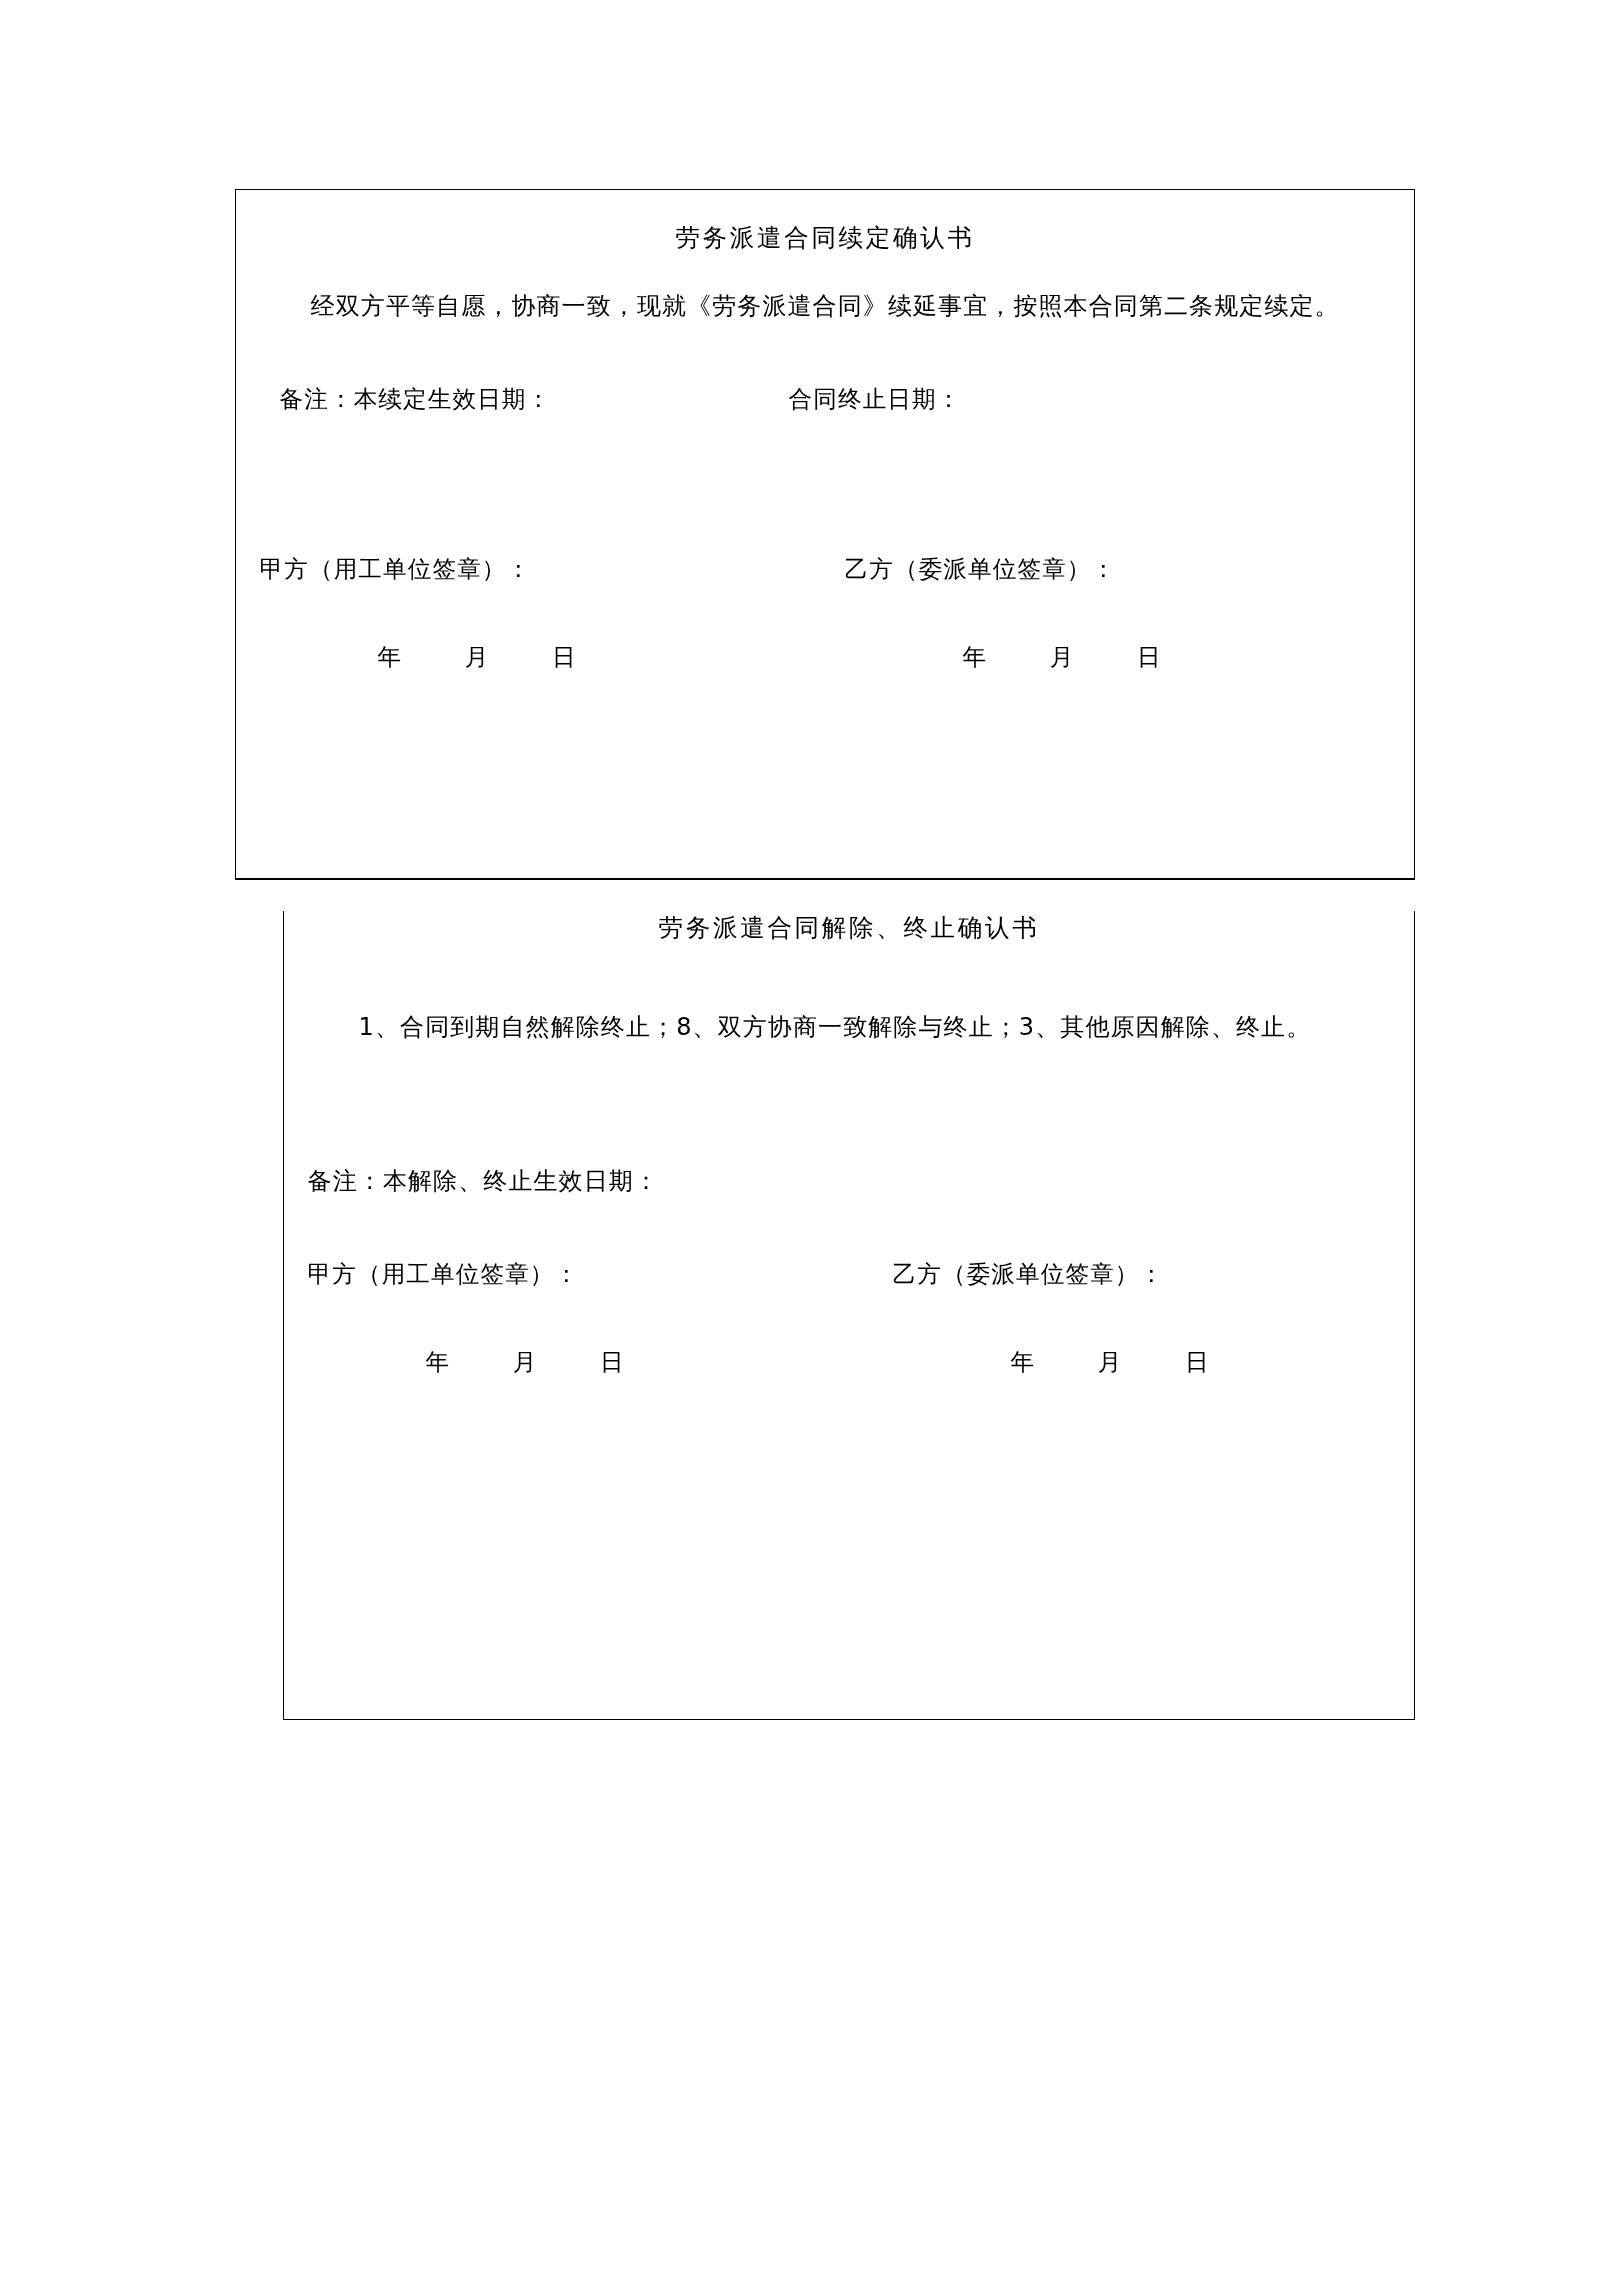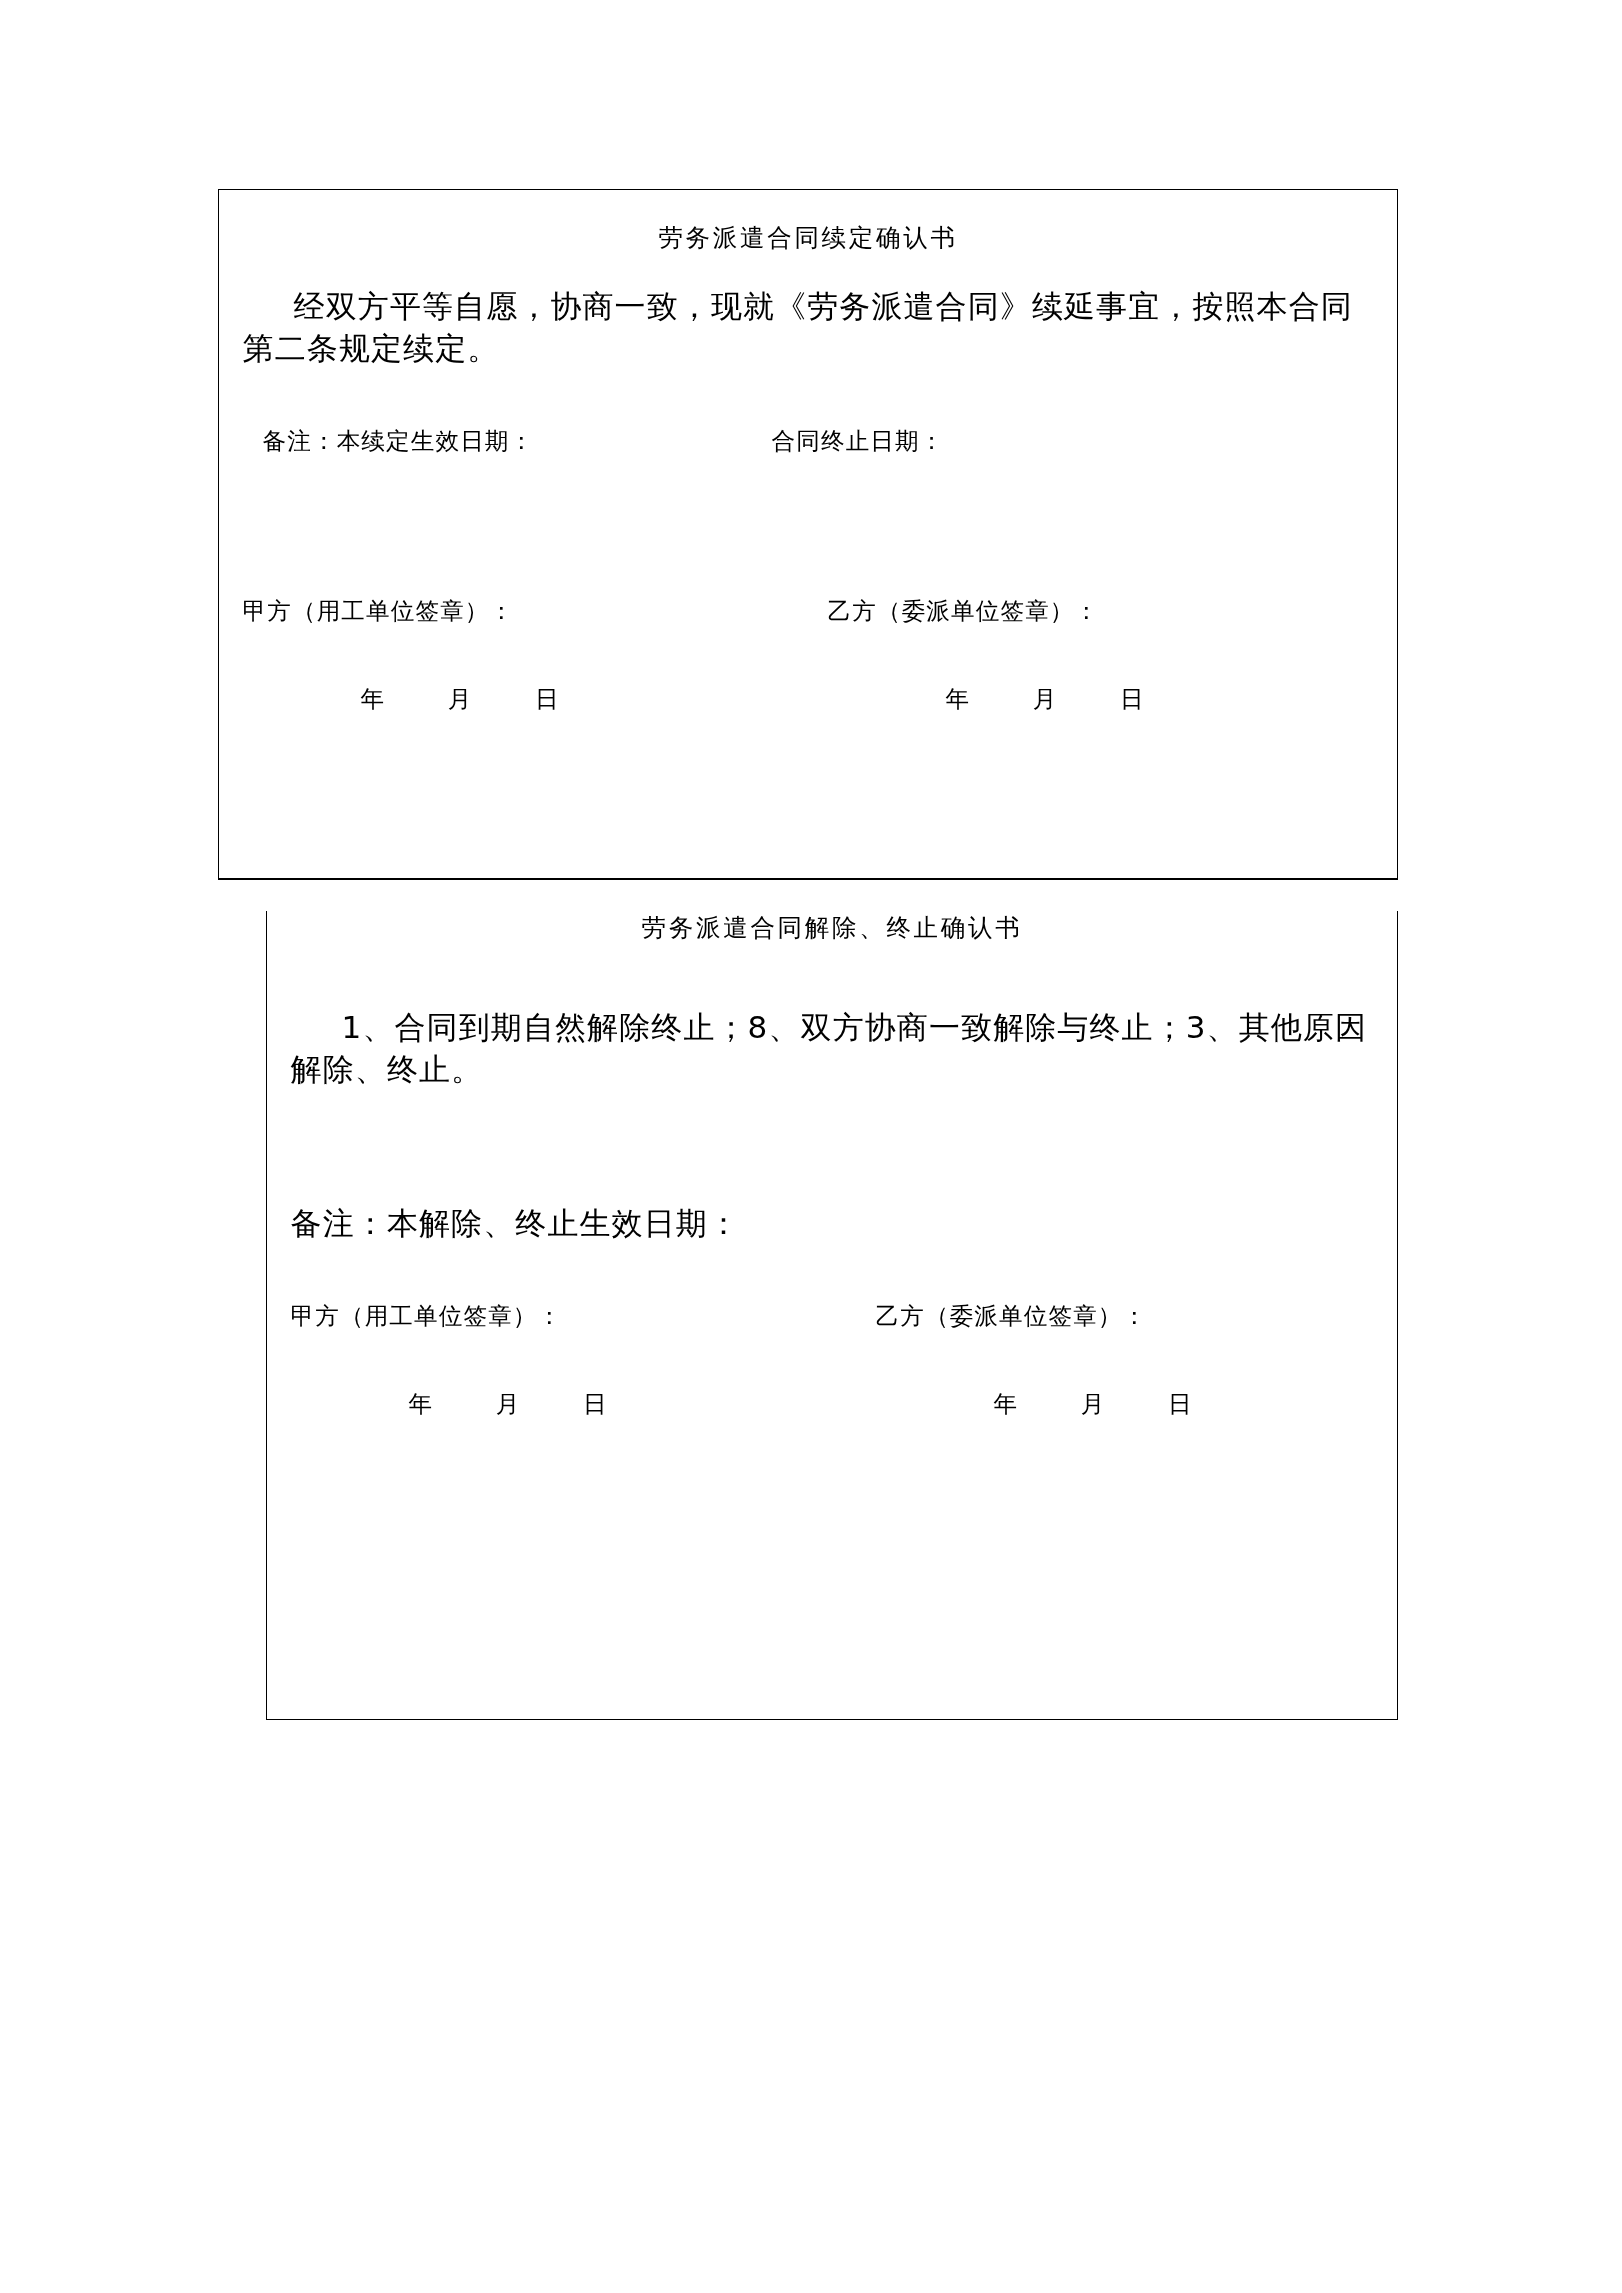--- a/index.html
+++ b/index.html
@@ -14,21 +14,21 @@
     color: #000000;
   }
   .page {
     position: relative;
     width: 1623px;
     height: 2294px;
     box-sizing: border-box;
   }
   .doc-wrap {
     position: absolute;
-    left: 218px;
+    left: 235px;
     top: 189px;
     width: 1180px;
   }
   .box {
     border: 1.8px solid #000000;
     box-sizing: border-box;
     padding: 0;
   }
   .box-top {
     border-bottom: 2.7px solid #000000;
@@ -42,21 +42,21 @@
     margin-left: 48px;
   }
   .title {
     text-align: center;
     font-size: 24.5px;
     letter-spacing: 2.7px;
     margin-top: 31px;
     font-family: "DejaVu Sans", "Liberation Sans", sans-serif;
   }
   .para {
-    font-size: 31px;
+    font-size: 24px;
     line-height: 42px;
     letter-spacing: 1.1px;
     margin: 0 23.6px;
     font-family: "DejaVu Sans", "Liberation Sans", sans-serif;
   }
   .indent {
     text-indent: 51px;
   }
   .row {
     display: flex;

